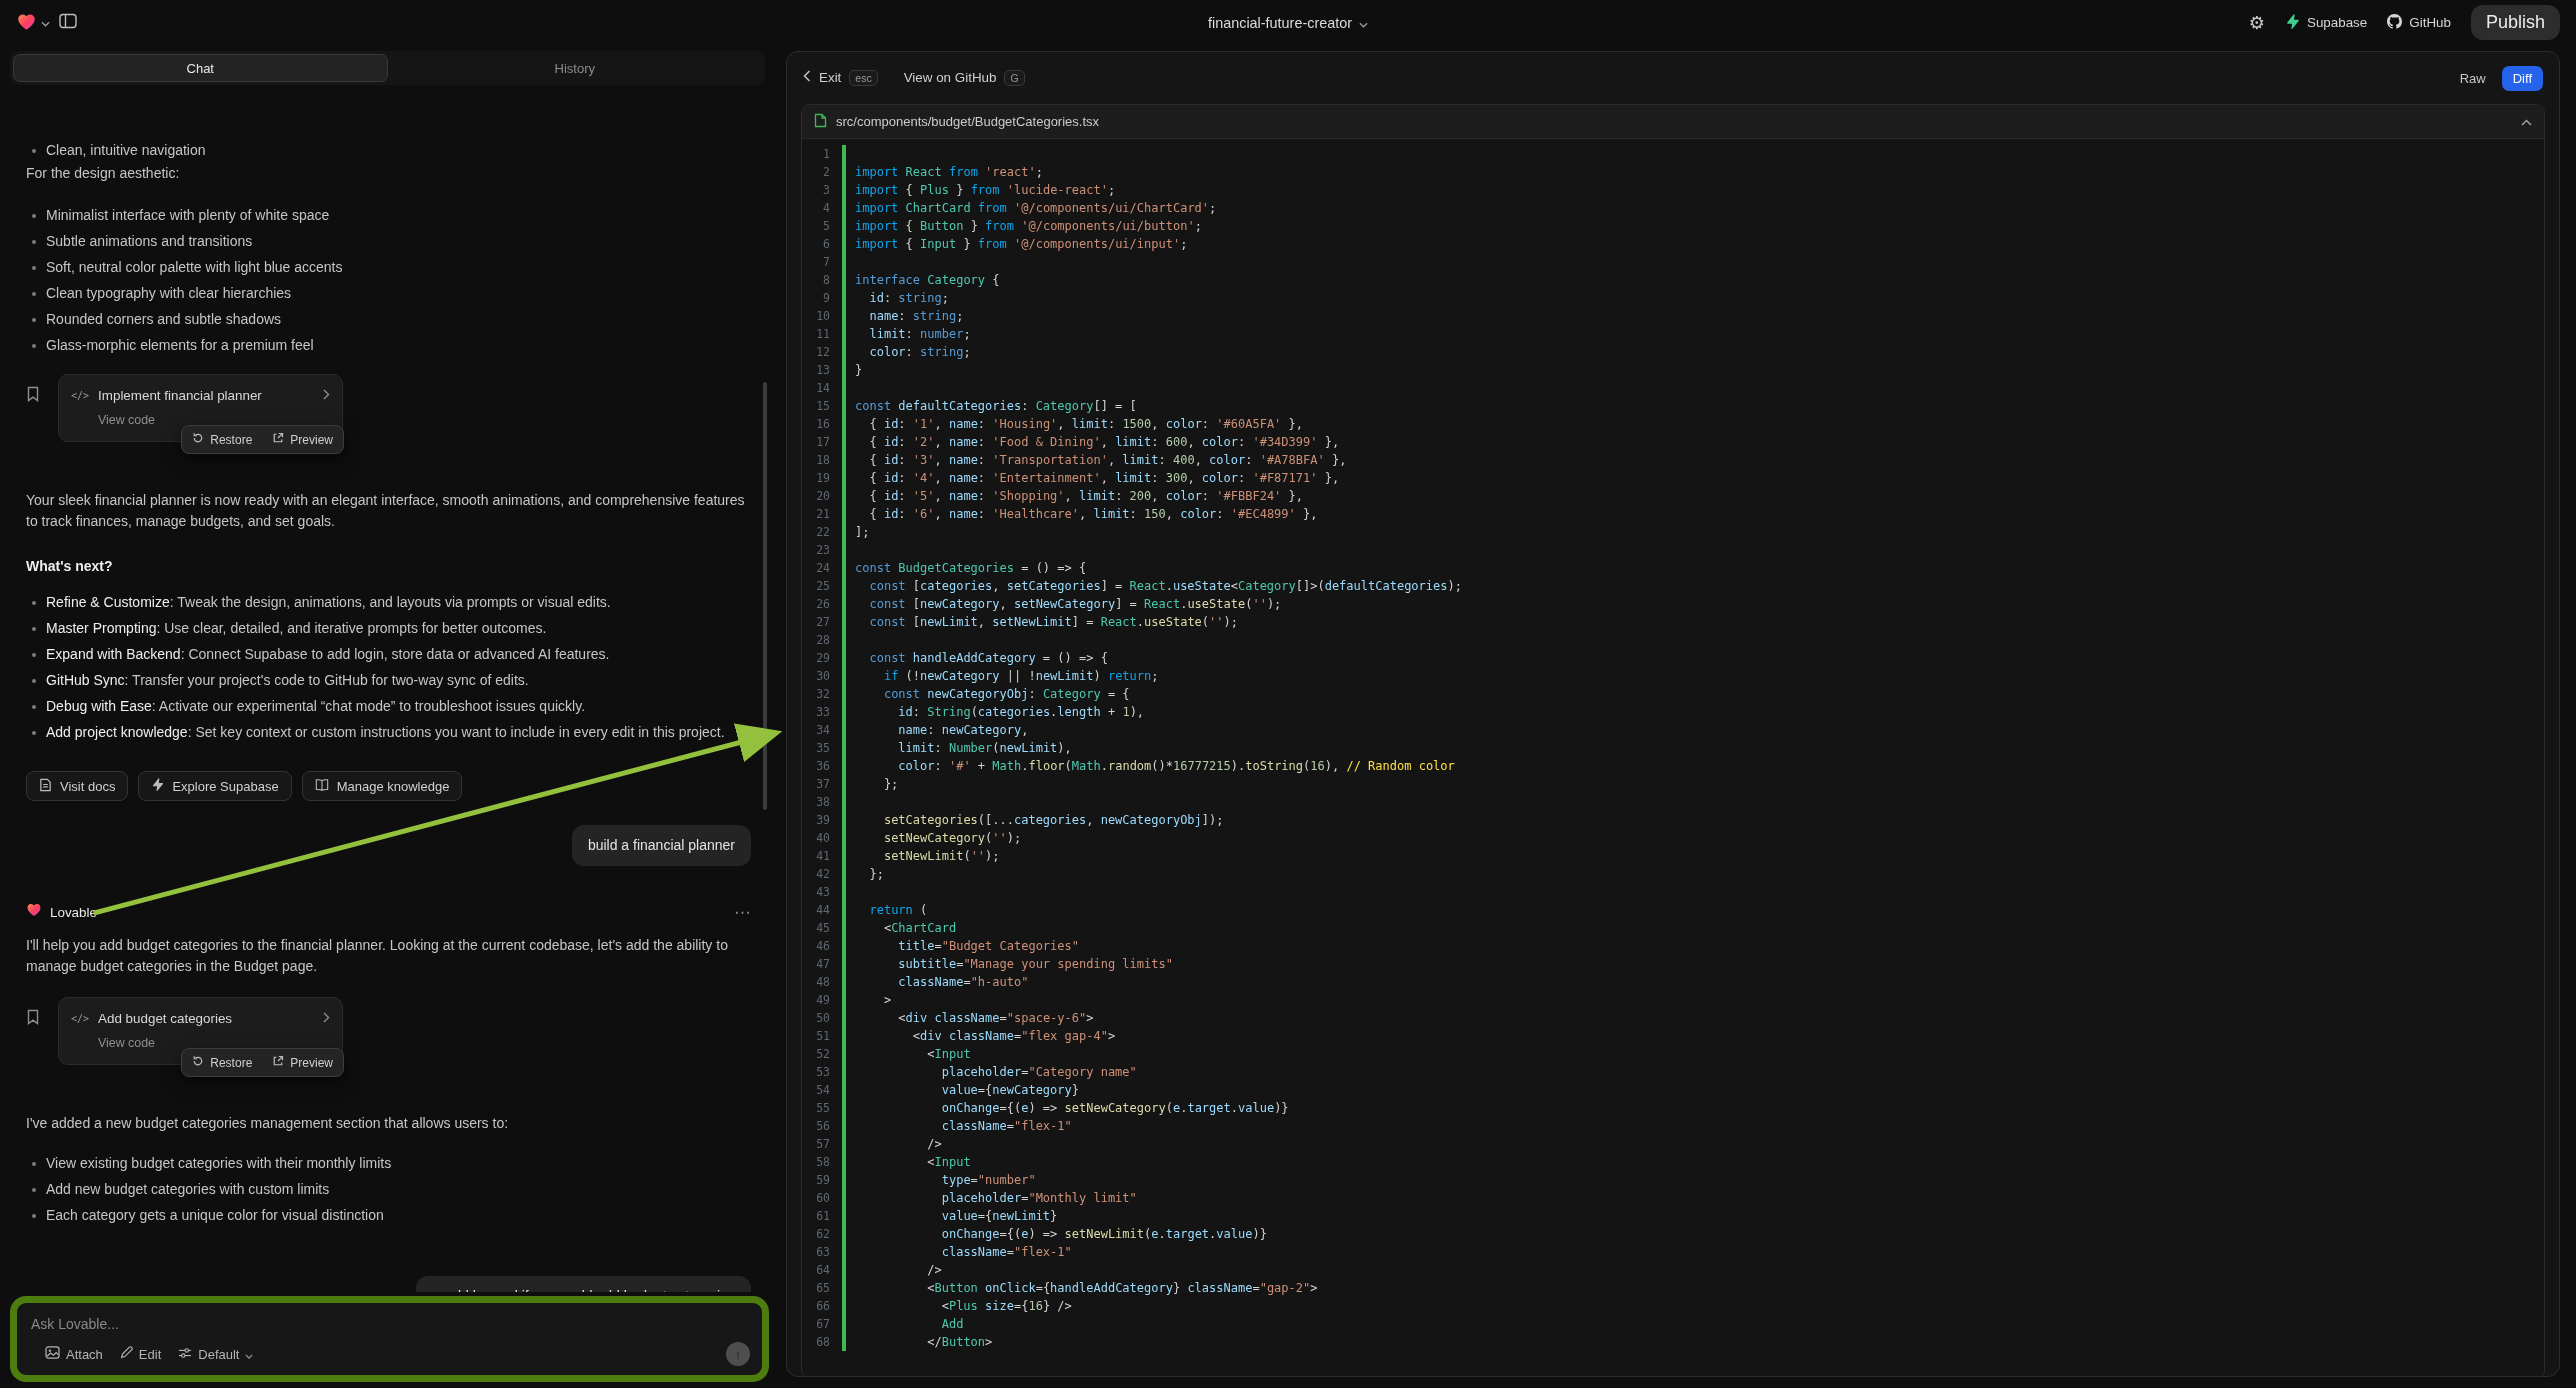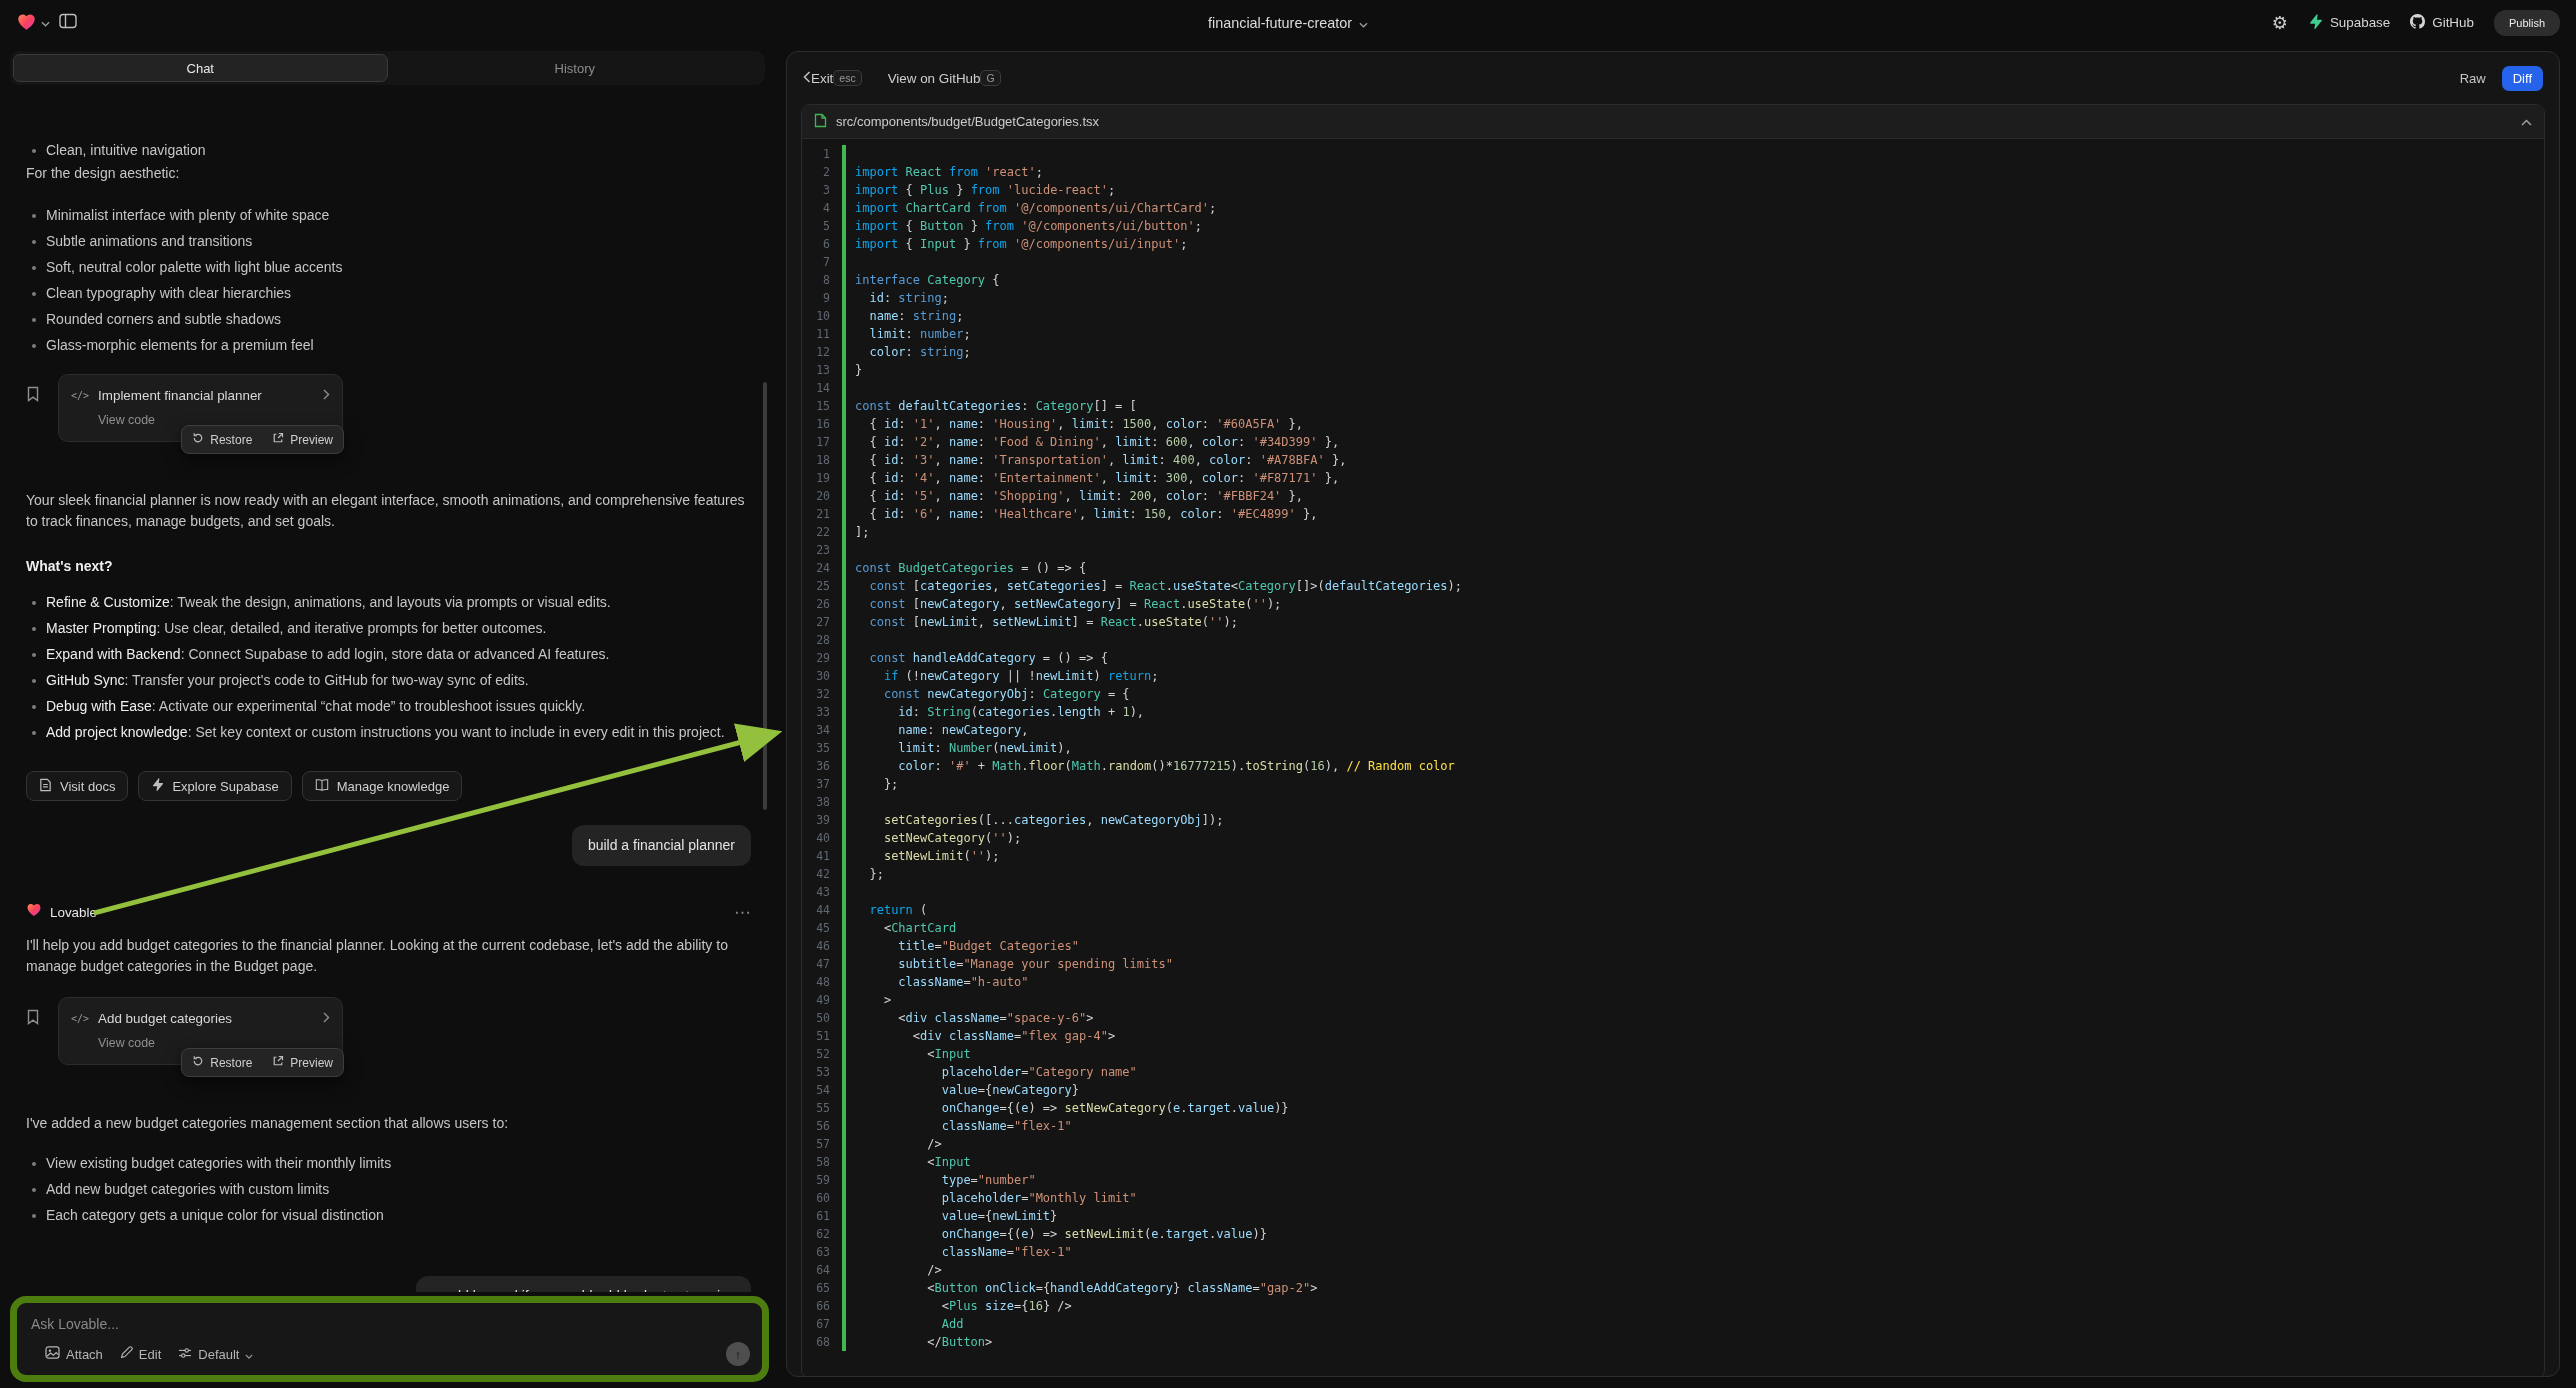--- a/index.html
+++ b/index.html
@@ -7,21 +7,21 @@
     font-family:"Liberation Sans",sans-serif;color:#c9c9c9;-webkit-font-smoothing:antialiased}
   .app{position:relative;width:2576px;height:1388px;background:#0e0e0e}
 
   
   .topbar{position:absolute;top:0;left:0;right:0;height:45px;display:flex;align-items:center;padding:0 16px}
   .tb-left{display:flex;align-items:center;gap:9px}
   .tb-center{position:absolute;left:50%;transform:translateX(-50%);display:flex;align-items:flex-end;gap:7px;
     font-size:14.4px;color:#dcdcdc;cursor:pointer}
   .tb-right{margin-left:auto;display:flex;align-items:center;gap:20px}
   .tb-chip{display:flex;align-items:center;gap:7px;font-size:13.4px;color:#d6d6d6;cursor:pointer;background:none;border:none}
-  .publish-btn{background:#2d2d2d;border:none;border-radius:12px;padding:7px 15px;font-size:11px;color:#ededed;cursor:pointer}
+  .publish-btn{background:#2d2d2d;border:none;border-radius:12px;padding:7px 15px;font-size:18px;color:#ededed;cursor:pointer}
   .gear{font-size:18px;color:#c9c9c9;cursor:pointer;line-height:1}
   .icon-btn{background:none;border:none;cursor:pointer;display:flex;align-items:center}
 
   
   .chat-panel{position:absolute;top:45px;left:0;width:775px;bottom:0}
   .chat-tabs{margin:6px 10px 0;display:grid;grid-template-columns:1fr 1fr;background:#151515;border-radius:9px;padding:3px;height:34px}
   .chat-tab{display:flex;align-items:center;justify-content:center;font-size:13px;color:#8b8b8b;border-radius:7px;cursor:pointer}
   .chat-tab.active{background:#232323;color:#e8e8e8;border:1px solid #3a3a3a}
 
   .chat-scroll{position:absolute;top:92px;left:0;right:0;bottom:96px;padding:0 24px 0 26px;overflow:hidden;
@@ -68,21 +68,21 @@
   .composer-placeholder{font-size:14px;color:#898989;cursor:text}
   .composer-row{position:absolute;left:28px;right:12px;bottom:9px;display:flex;align-items:center;gap:17px}
   .comp-item{display:flex;align-items:center;gap:6px;font-size:13px;color:#b5b5b5;background:none;border:none;cursor:pointer}
   .send-btn{margin-left:auto;width:24px;height:24px;border-radius:50%;background:#4e4e4e;border:none;color:#151515;
     display:flex;align-items:center;justify-content:center;font-size:13px;font-weight:bold;cursor:pointer}
 
   
   .code-panel{position:absolute;left:786px;top:51px;width:1774px;height:1326px;background:#151515;
     border:1px solid #2d2d2d;border-radius:12px;overflow:hidden}
   .code-header{height:52px;display:flex;align-items:center;padding:0 16px;gap:26px}
-  .hdr-group{display:flex;align-items:center;font-size:13.4px;color:#cfcfcf;background:none;border:none;cursor:pointer}
+  .hdr-group{display:flex;align-items:flex-start;gap:8px;font-size:13.4px;color:#cfcfcf;background:none;border:none;cursor:pointer}
   .kbd{border:1px solid #3a3a3a;border-radius:5px;padding:1px 5px;font-size:10.5px;color:#9a9a9a;background:#1b1b1b}
   .hdr-right{margin-left:auto;display:flex;align-items:center;gap:8px}
   .raw-btn{font-size:13px;color:#c6c6c6;background:none;border:none;padding:5px 8px;cursor:pointer}
   .diff-btn{font-size:13px;color:#fff;background:#2563EB;border:none;border-radius:7px;padding:5px 11px;cursor:pointer}
 
   .file-card{margin:0 14px;height:1275px;border:1px solid #2c2c2c;border-radius:9px;overflow:hidden;background:#141414}
   .file-bar{height:34px;background:#1d1d1d;border-bottom:1px solid #2a2a2a;display:flex;align-items:center;gap:9px;
     padding:0 12px;font-size:13px;color:#cccccc}
   .collapse-btn{margin-left:auto;background:none;border:none;cursor:pointer;display:flex;align-items:center}
 

